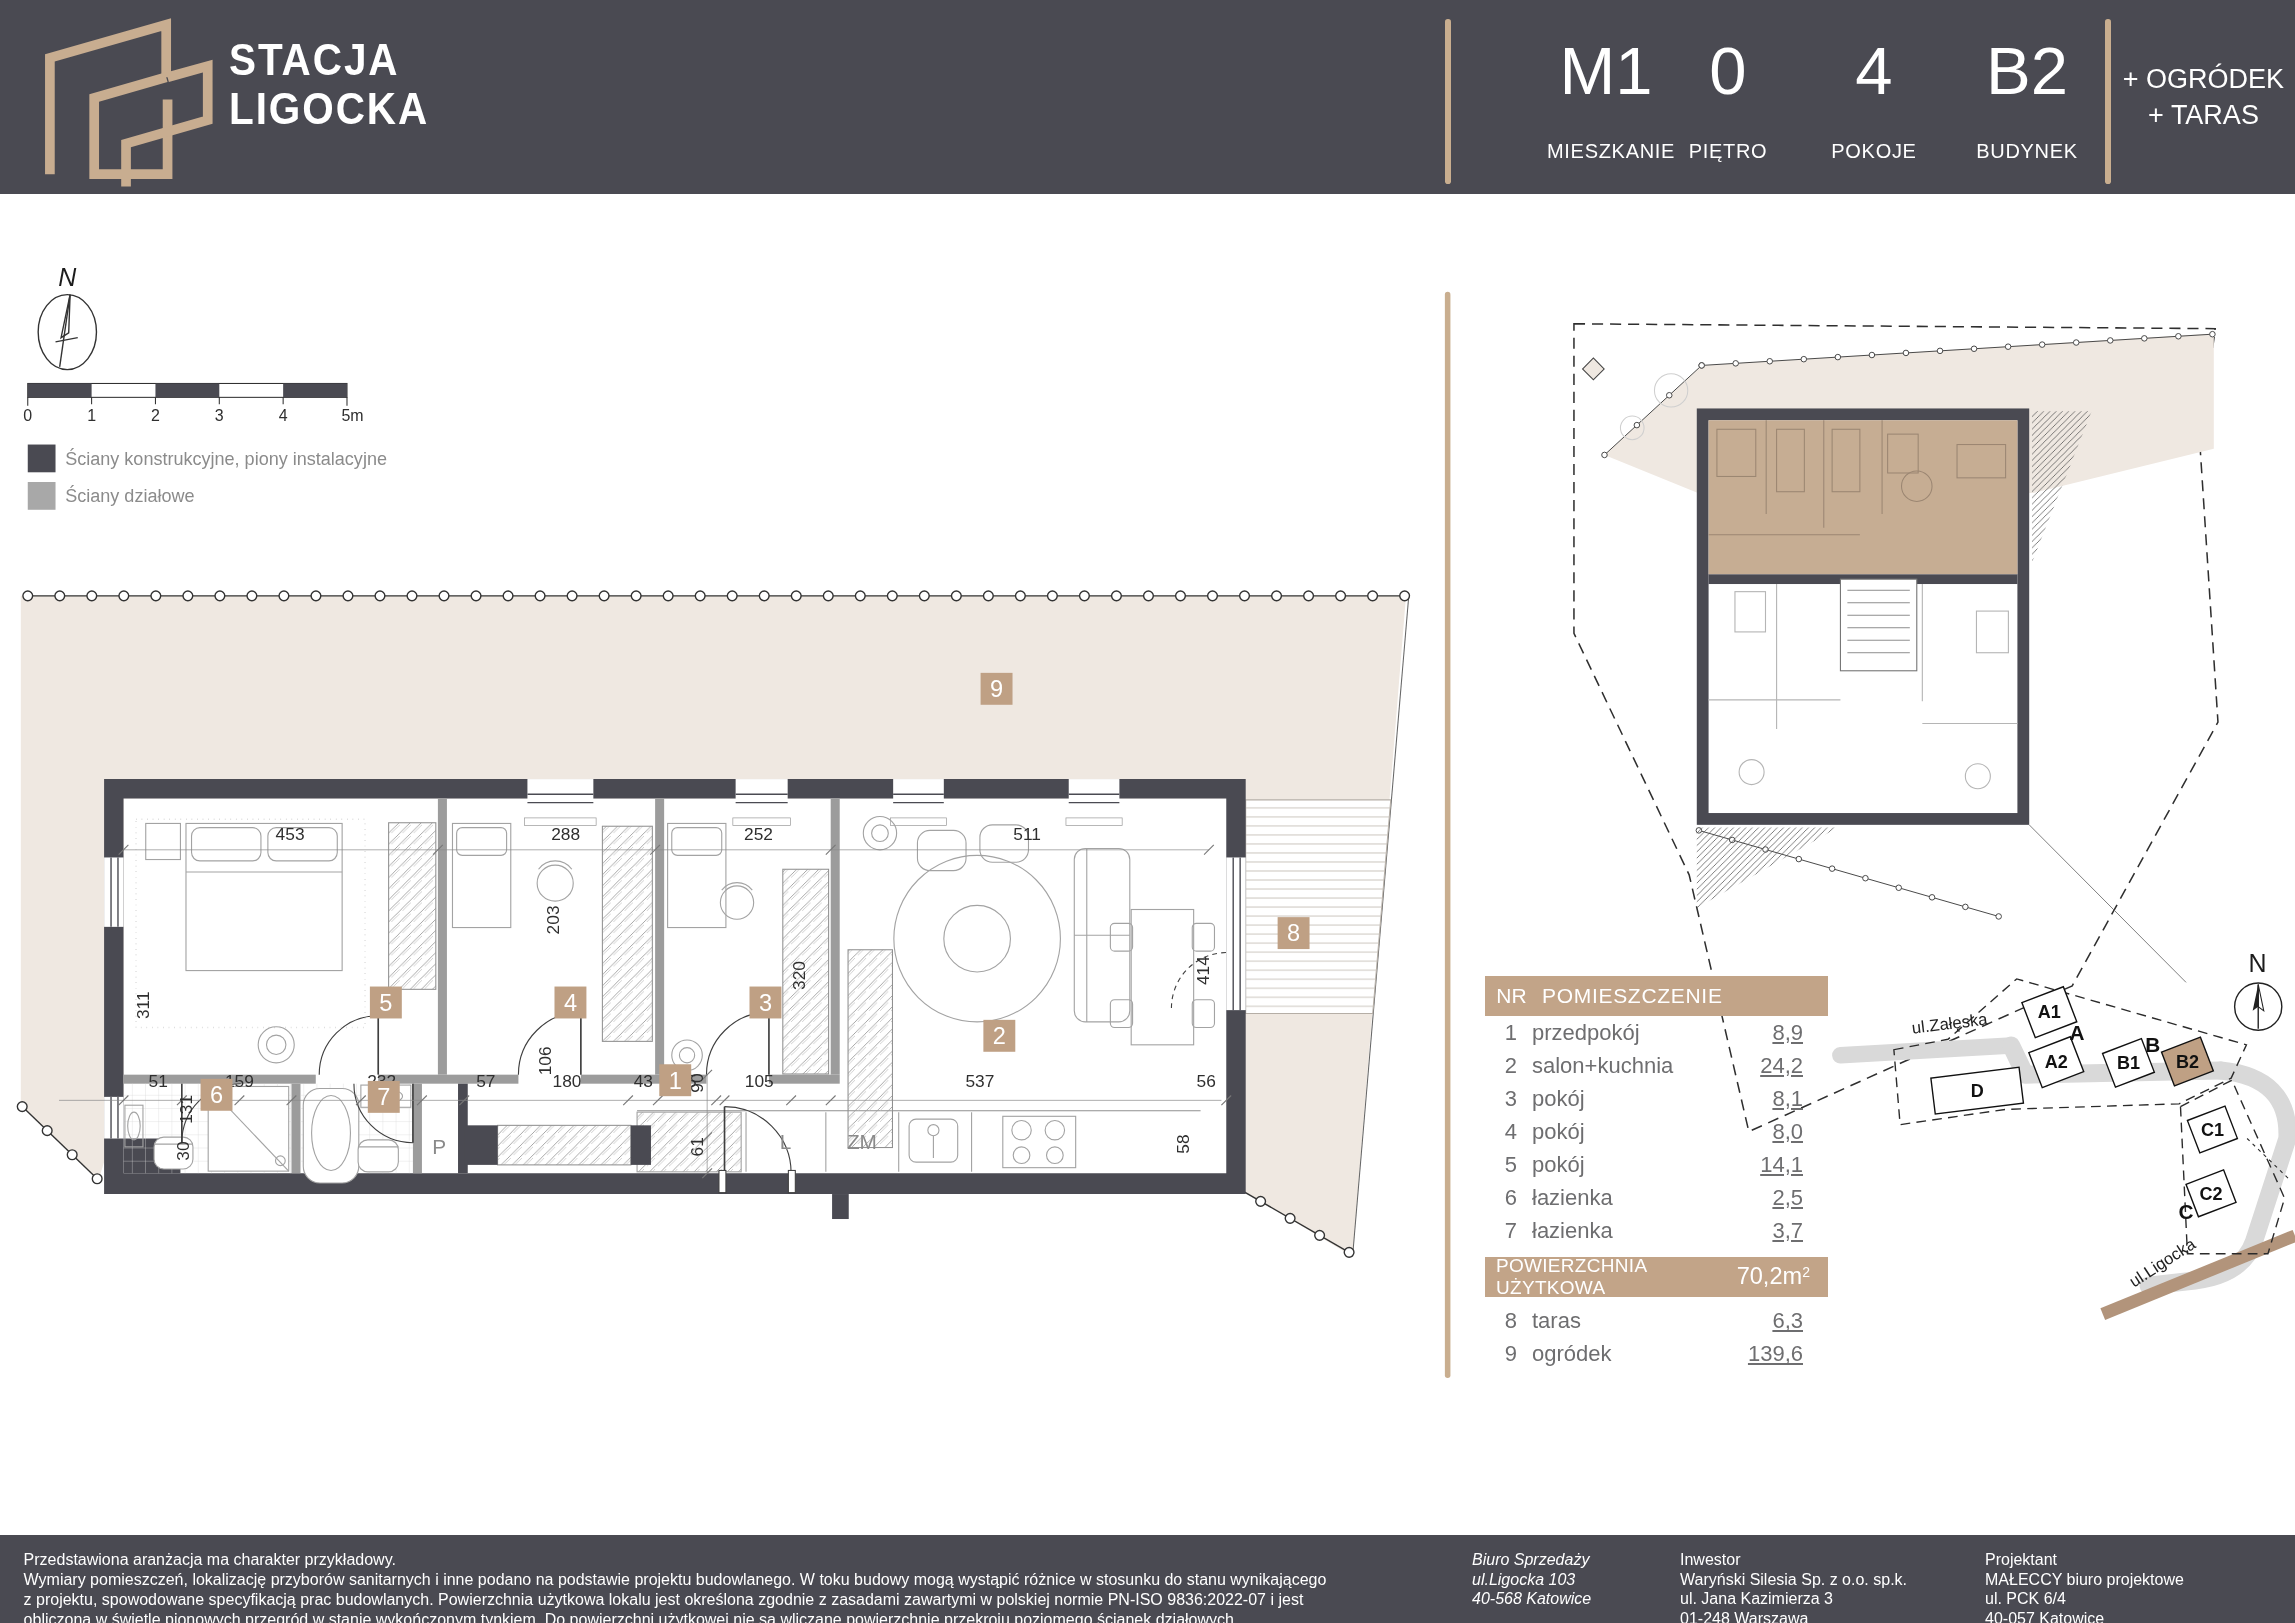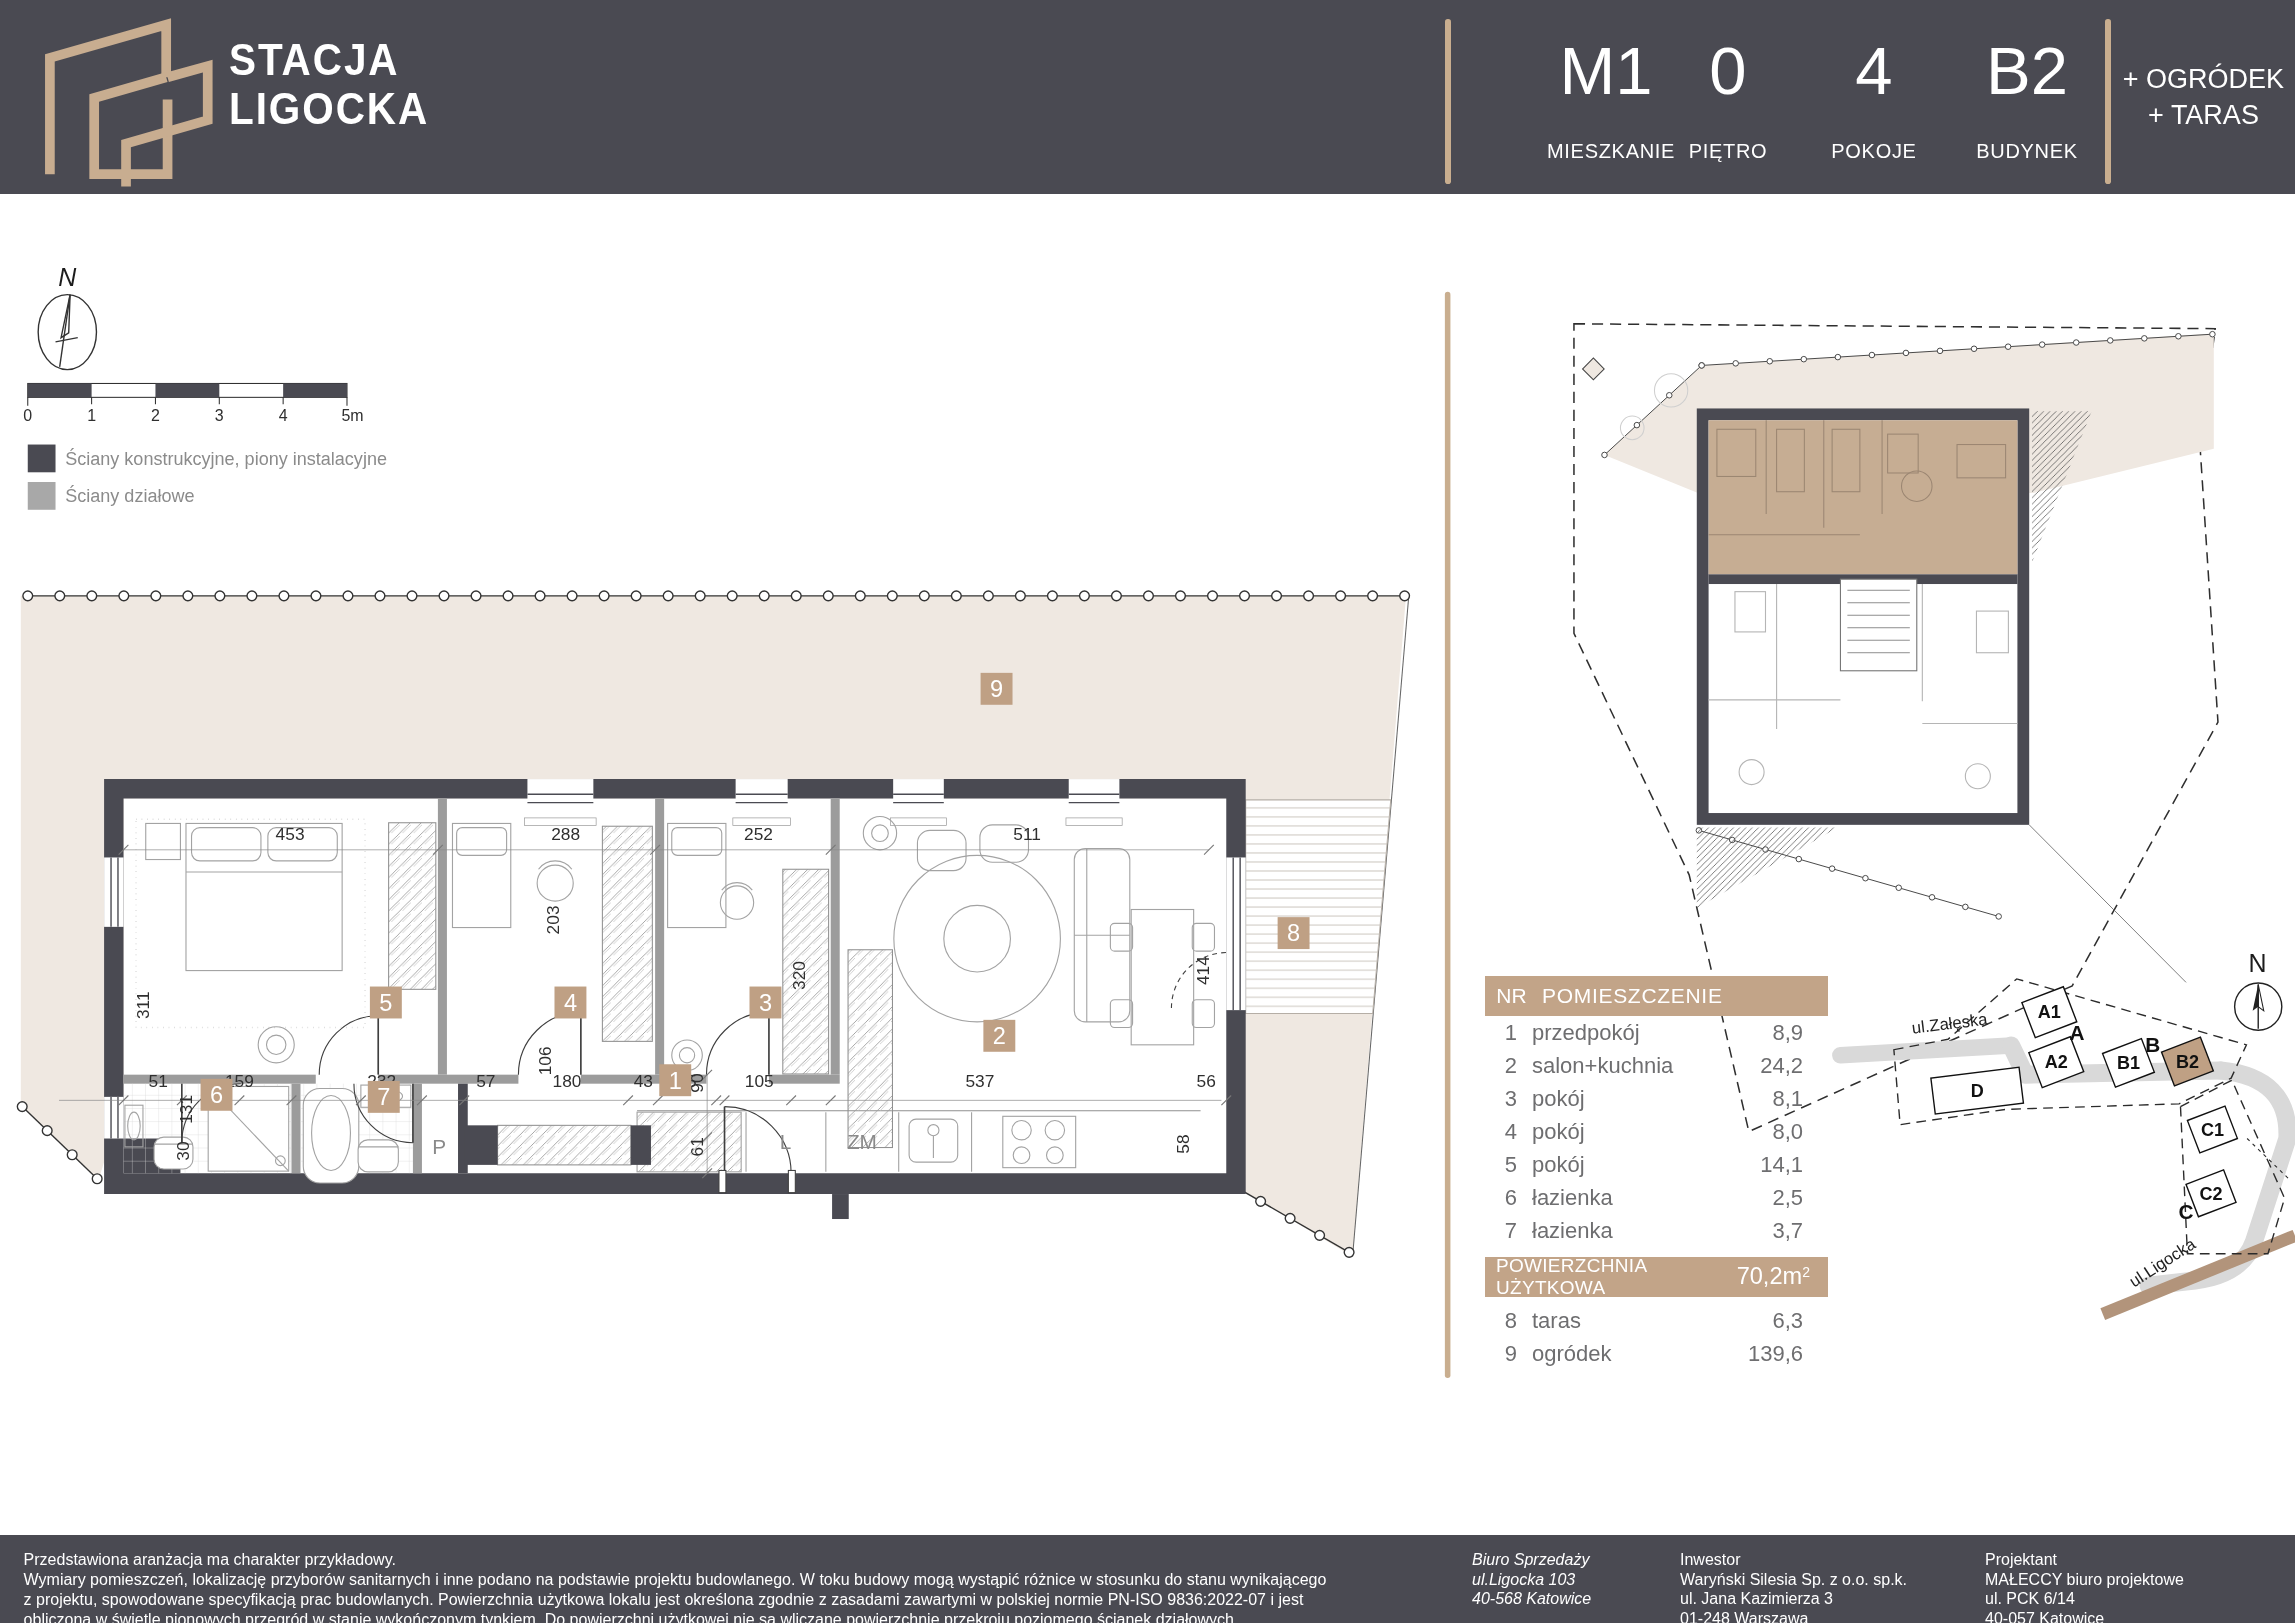--- a/index.html
+++ b/index.html
@@ -25,21 +25,21 @@
   .fcol{position:absolute;top:15.3px;font-size:16px;line-height:19.4px;white-space:nowrap;}
 
   
   .rtable{position:absolute;left:1485px;top:976px;width:343px;color:#6e6e70;}
   .tbar{height:40px;background:#c2a488;color:#ffffff;display:flex;align-items:center;font-size:21px;}
   .tbar .nr{width:32px;text-align:right;margin-left:9.7px;}
   .tbar .nm{margin-left:15.3px;letter-spacing:0.7px;}
   .trow{height:33px;display:flex;align-items:center;font-size:22px;}
   .trow .nr{width:32px;text-align:right;}
   .trow .nm{margin-left:15px;flex:1;}
-  .trow .val{text-align:right;padding-right:25px;}
+  .trow .val{text-align:right;padding-right:25px;text-decoration:underline;}
   .tsum{margin-top:9.7px;height:40px;background:#c2a488;color:#fff;display:flex;align-items:center;font-size:19px;}
   .tsum .lab{margin-left:11px;flex:1;letter-spacing:0.3px;}
   .tsum .val{font-size:23.6px;padding-right:18px;}
   .tsum sup{font-size:14px;vertical-align:7px;}
   .rows2{margin-top:8.3px;}
 
   
   text{font-family:"Liberation Sans",sans-serif;}
   .dim{font-size:25px;fill:#2f2f2f;}
   .badge-t{font-size:34px;fill:#ffffff;}
@@ -669,20 +669,20 @@
         </div>
         <div class="fcol" style="left: 1680px;">
           <div>Inwestor</div>
           <div>Waryński Silesia Sp. z o.o. sp.k.</div>
           <div>ul. Jana Kazimierza 3</div>
           <div>01-248 Warszawa</div>
         </div>
         <div class="fcol" style="left: 1985px;">
           <div>Projektant</div>
           <div>MAŁECCY biuro projektowe</div>
-          <div>ul. PCK 6/14</div>
+          <div>ul. PCK 6/4</div>
           <div>40-057 Katowice</div>
         </div>
       </div>
 </div>
 
 </div>
 
 
 </body></html>

